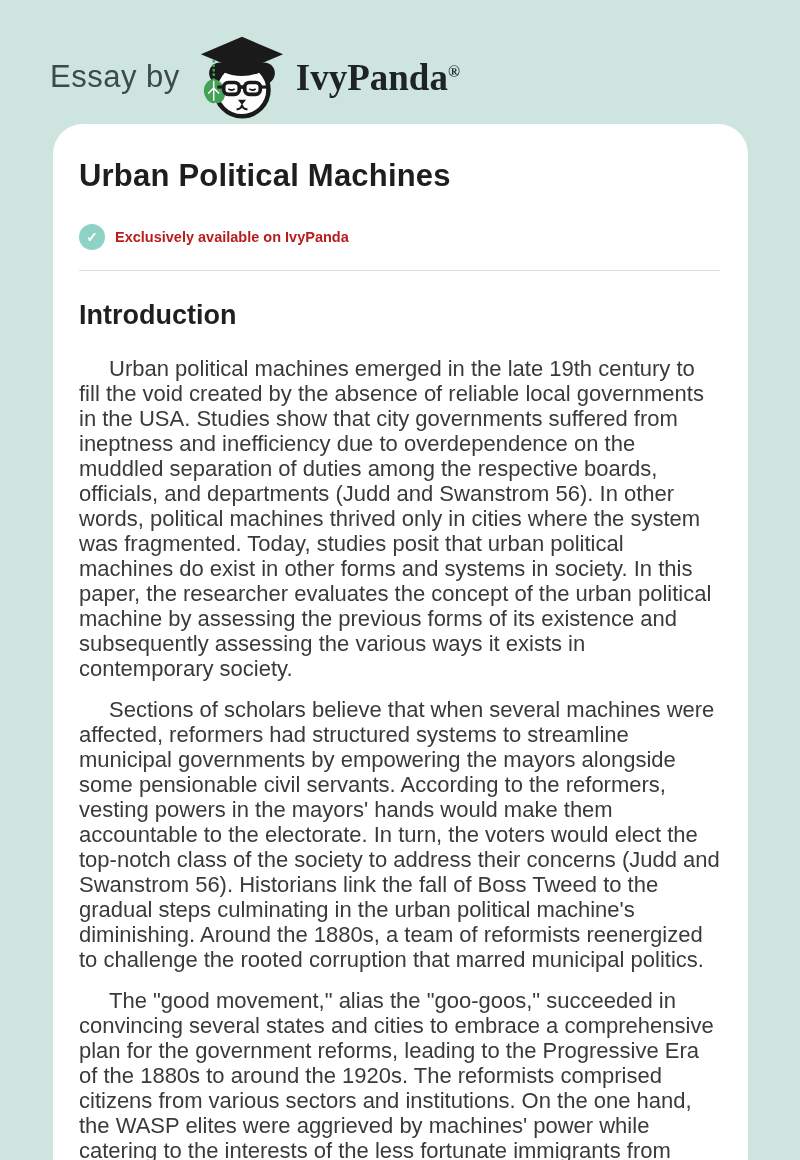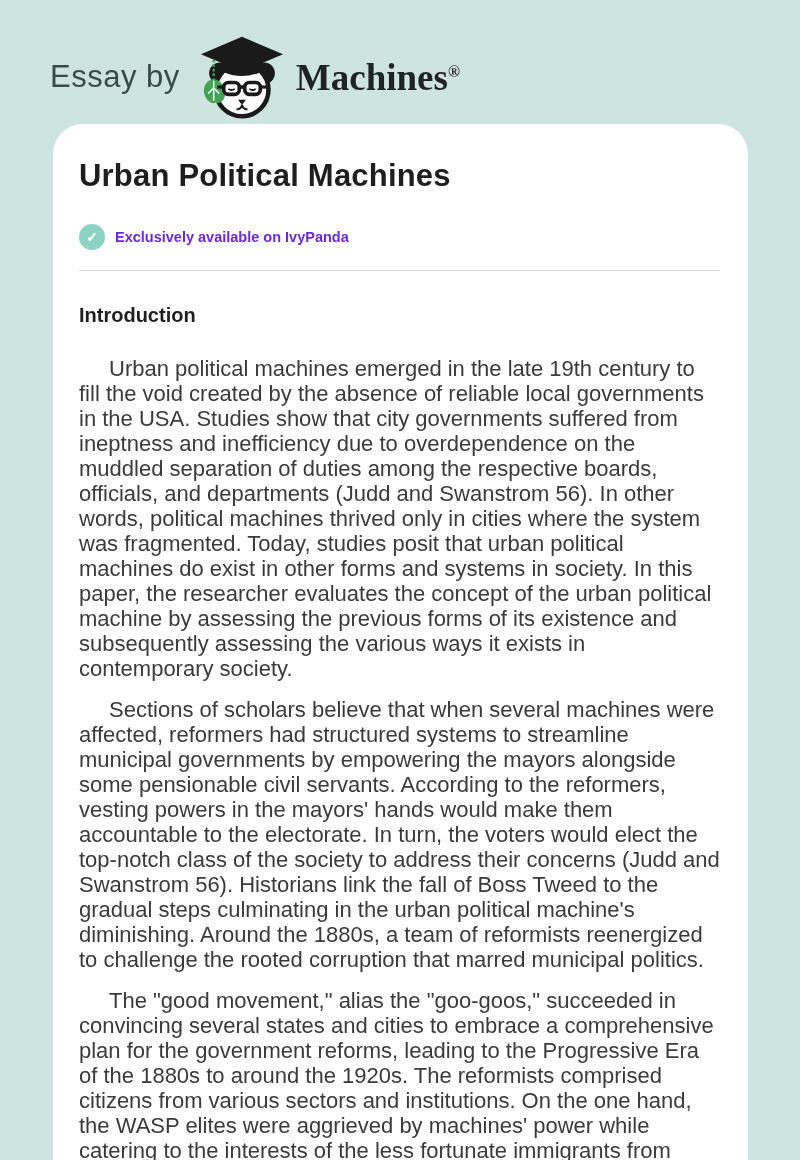--- a/index.html
+++ b/index.html
@@ -74,29 +74,29 @@
     font-weight: 700;
     display: flex;
     align-items: center;
     justify-content: center;
     margin-right: 10px;
     flex: 0 0 auto;
   }
   .badge-label {
     font-size: 14.5px;
     font-weight: 700;
-    color: #6d28d9;
+    color: #b91c1c;
   }
   .divider {
     border: none;
     border-top: 1px solid #d9dddd;
     margin: 0 0 24px 0;
   }
   .section-heading {
-    font-size: 20px;
+    font-size: 27px;
     font-weight: 700;
     color: #1f1f1f;
     line-height: 41px;
     margin: 0 0 20px 0;
     max-width: 600px;
   }
   .section-heading + .section-heading,
   p + .section-heading {
     margin-top: 32px;
   }
@@ -140,21 +140,21 @@
 
       <path d="M35 59 q3.5 2.5 7 0" stroke="#1a1a1a" stroke-width="2" fill="none"></path>
       <path d="M58 59 q3.5 2.5 7 0" stroke="#1a1a1a" stroke-width="2" fill="none"></path>
 
       <path d="M45.5 71 h9 l-4.5 5.5 Z" fill="#1a1a1a"></path>
 
       <path d="M50 76 q0 4.5 -6 5.5 M50 76 q0 4.5 6 5.5" stroke="#1a1a1a" stroke-width="2.2" fill="none"></path>
     </svg>
   </span>
 
-  <span class="brand"><span>Machines</span><span class="reg">®</span></span>
+  <span class="brand"><span>IvyPanda</span><span class="reg">®</span></span>
 </header>
 
 <main class="card">
   <h1 class="doc-title">Urban Political Machines</h1>
 
   <div class="badge-row">
     <span class="badge-circle">✓</span>
     <span class="badge-label">Exclusively available on IvyPanda</span>
   </div>
 

